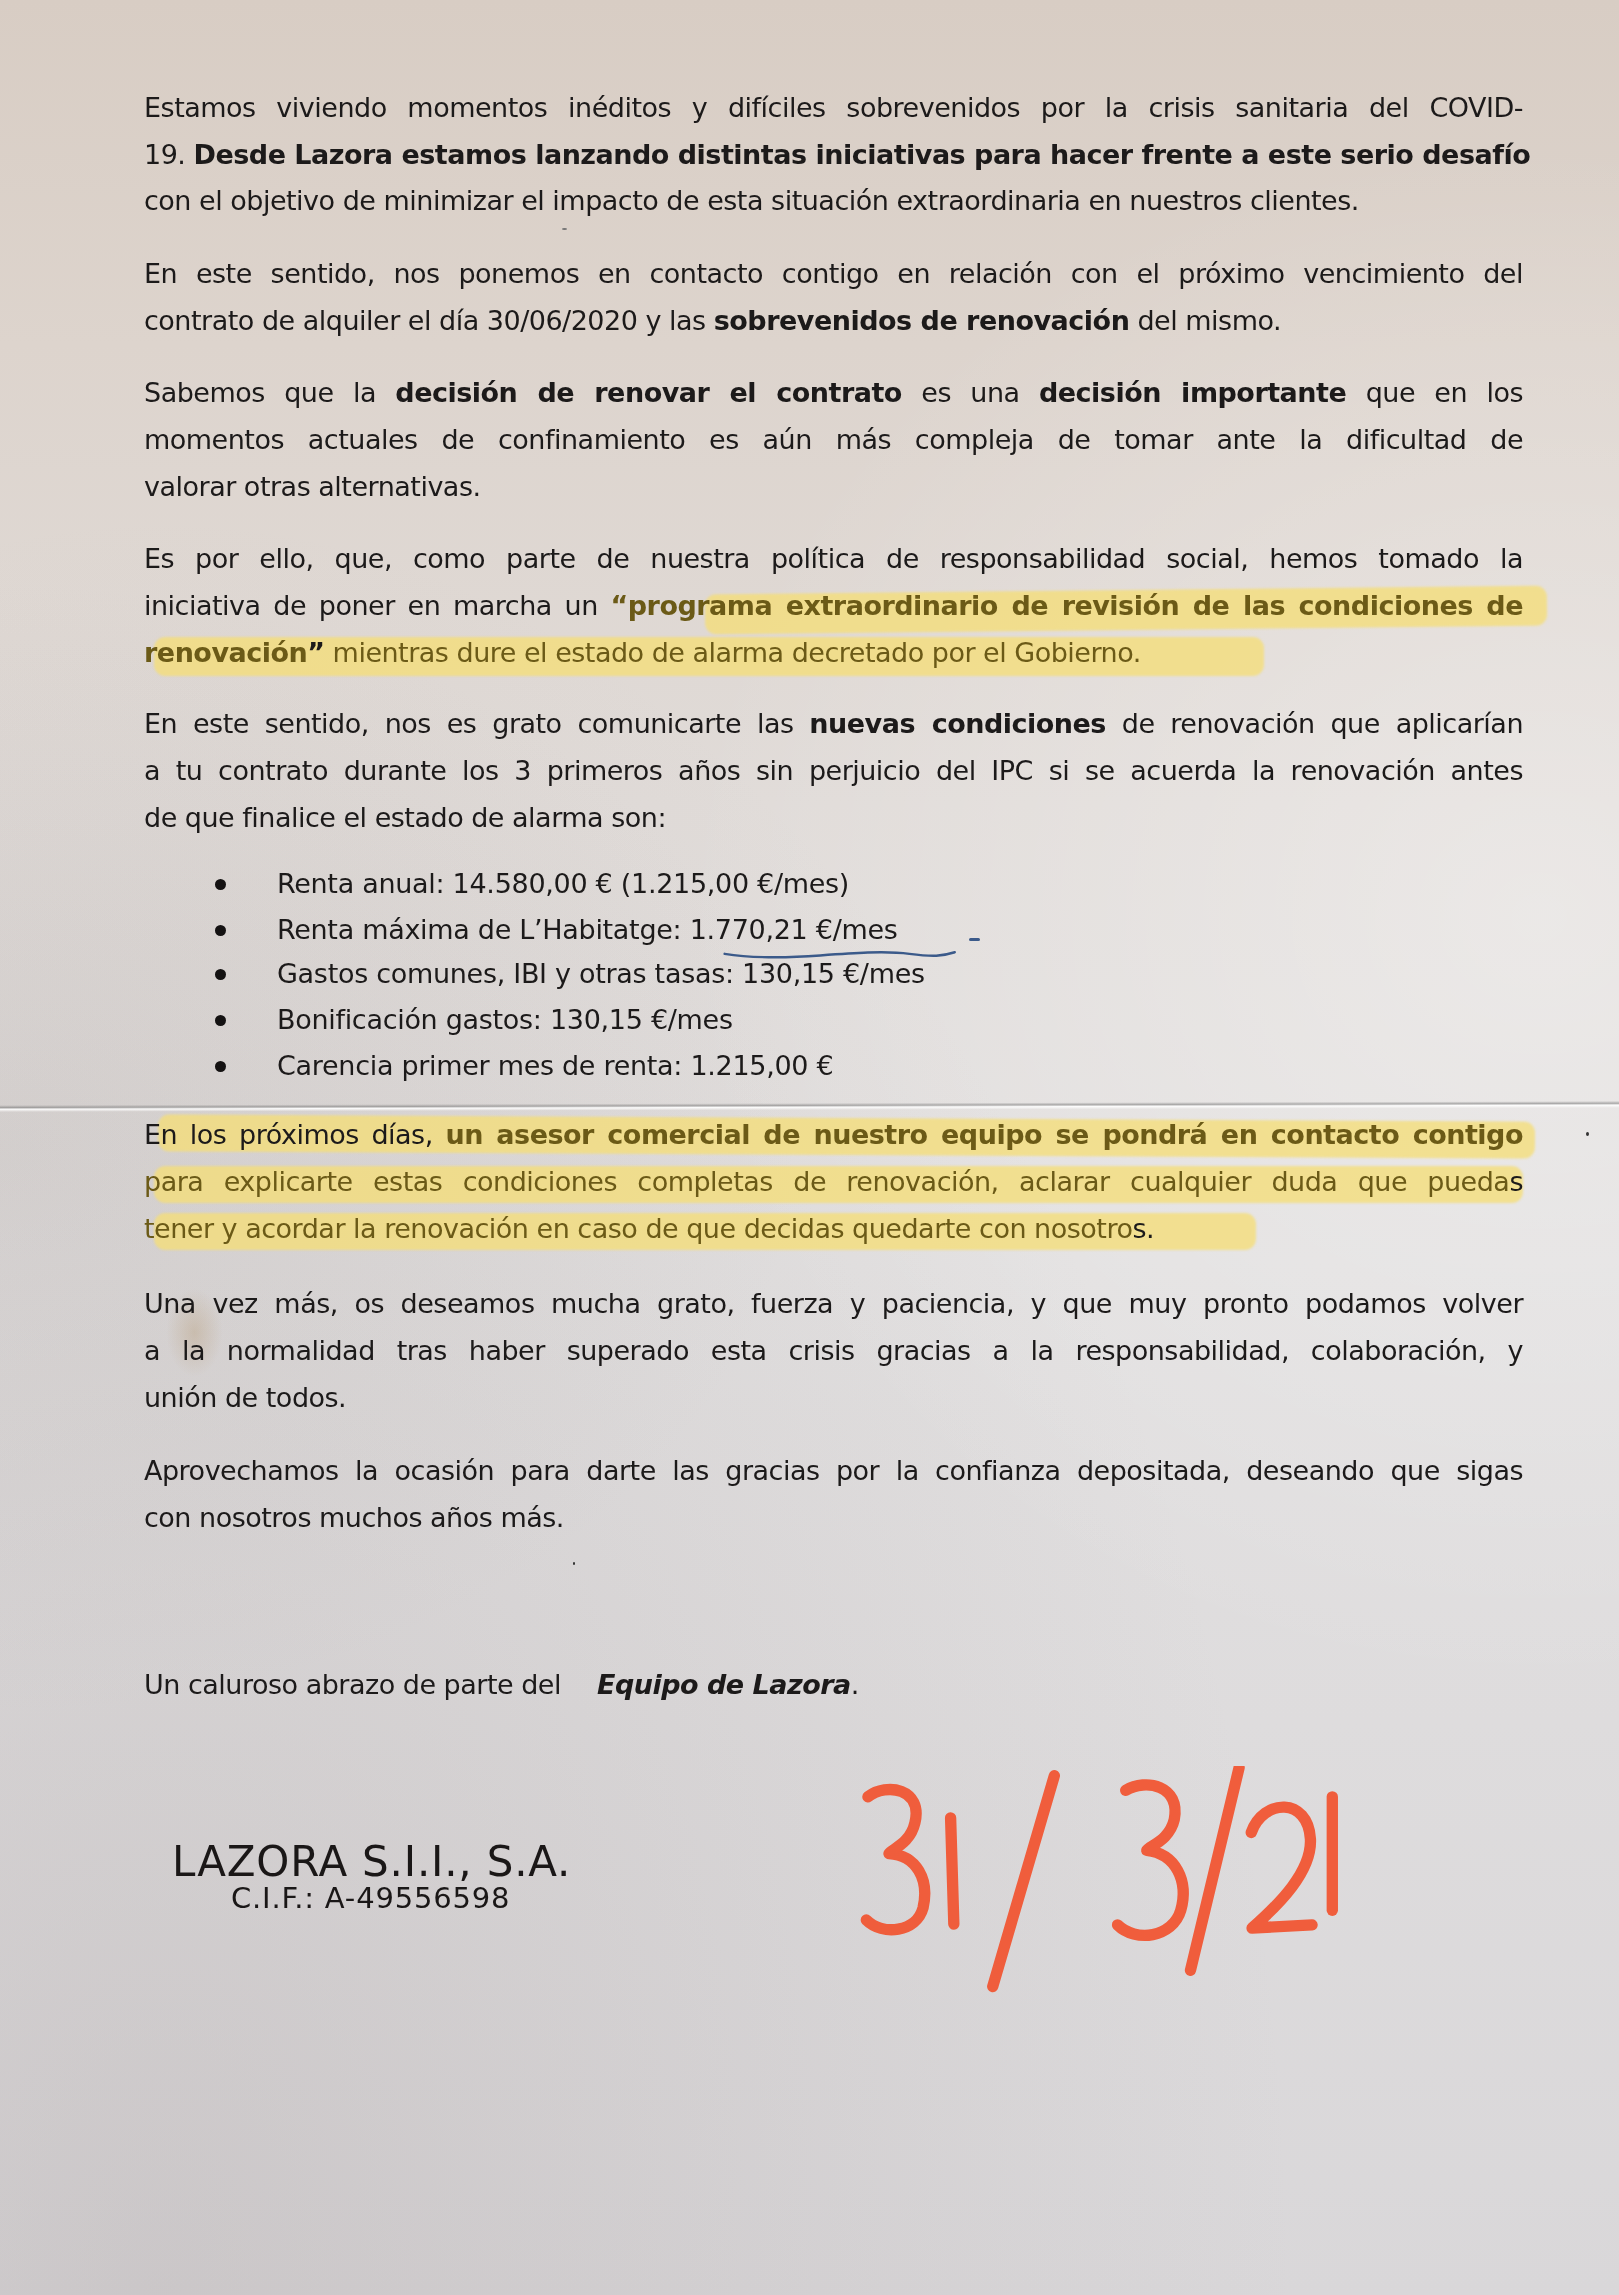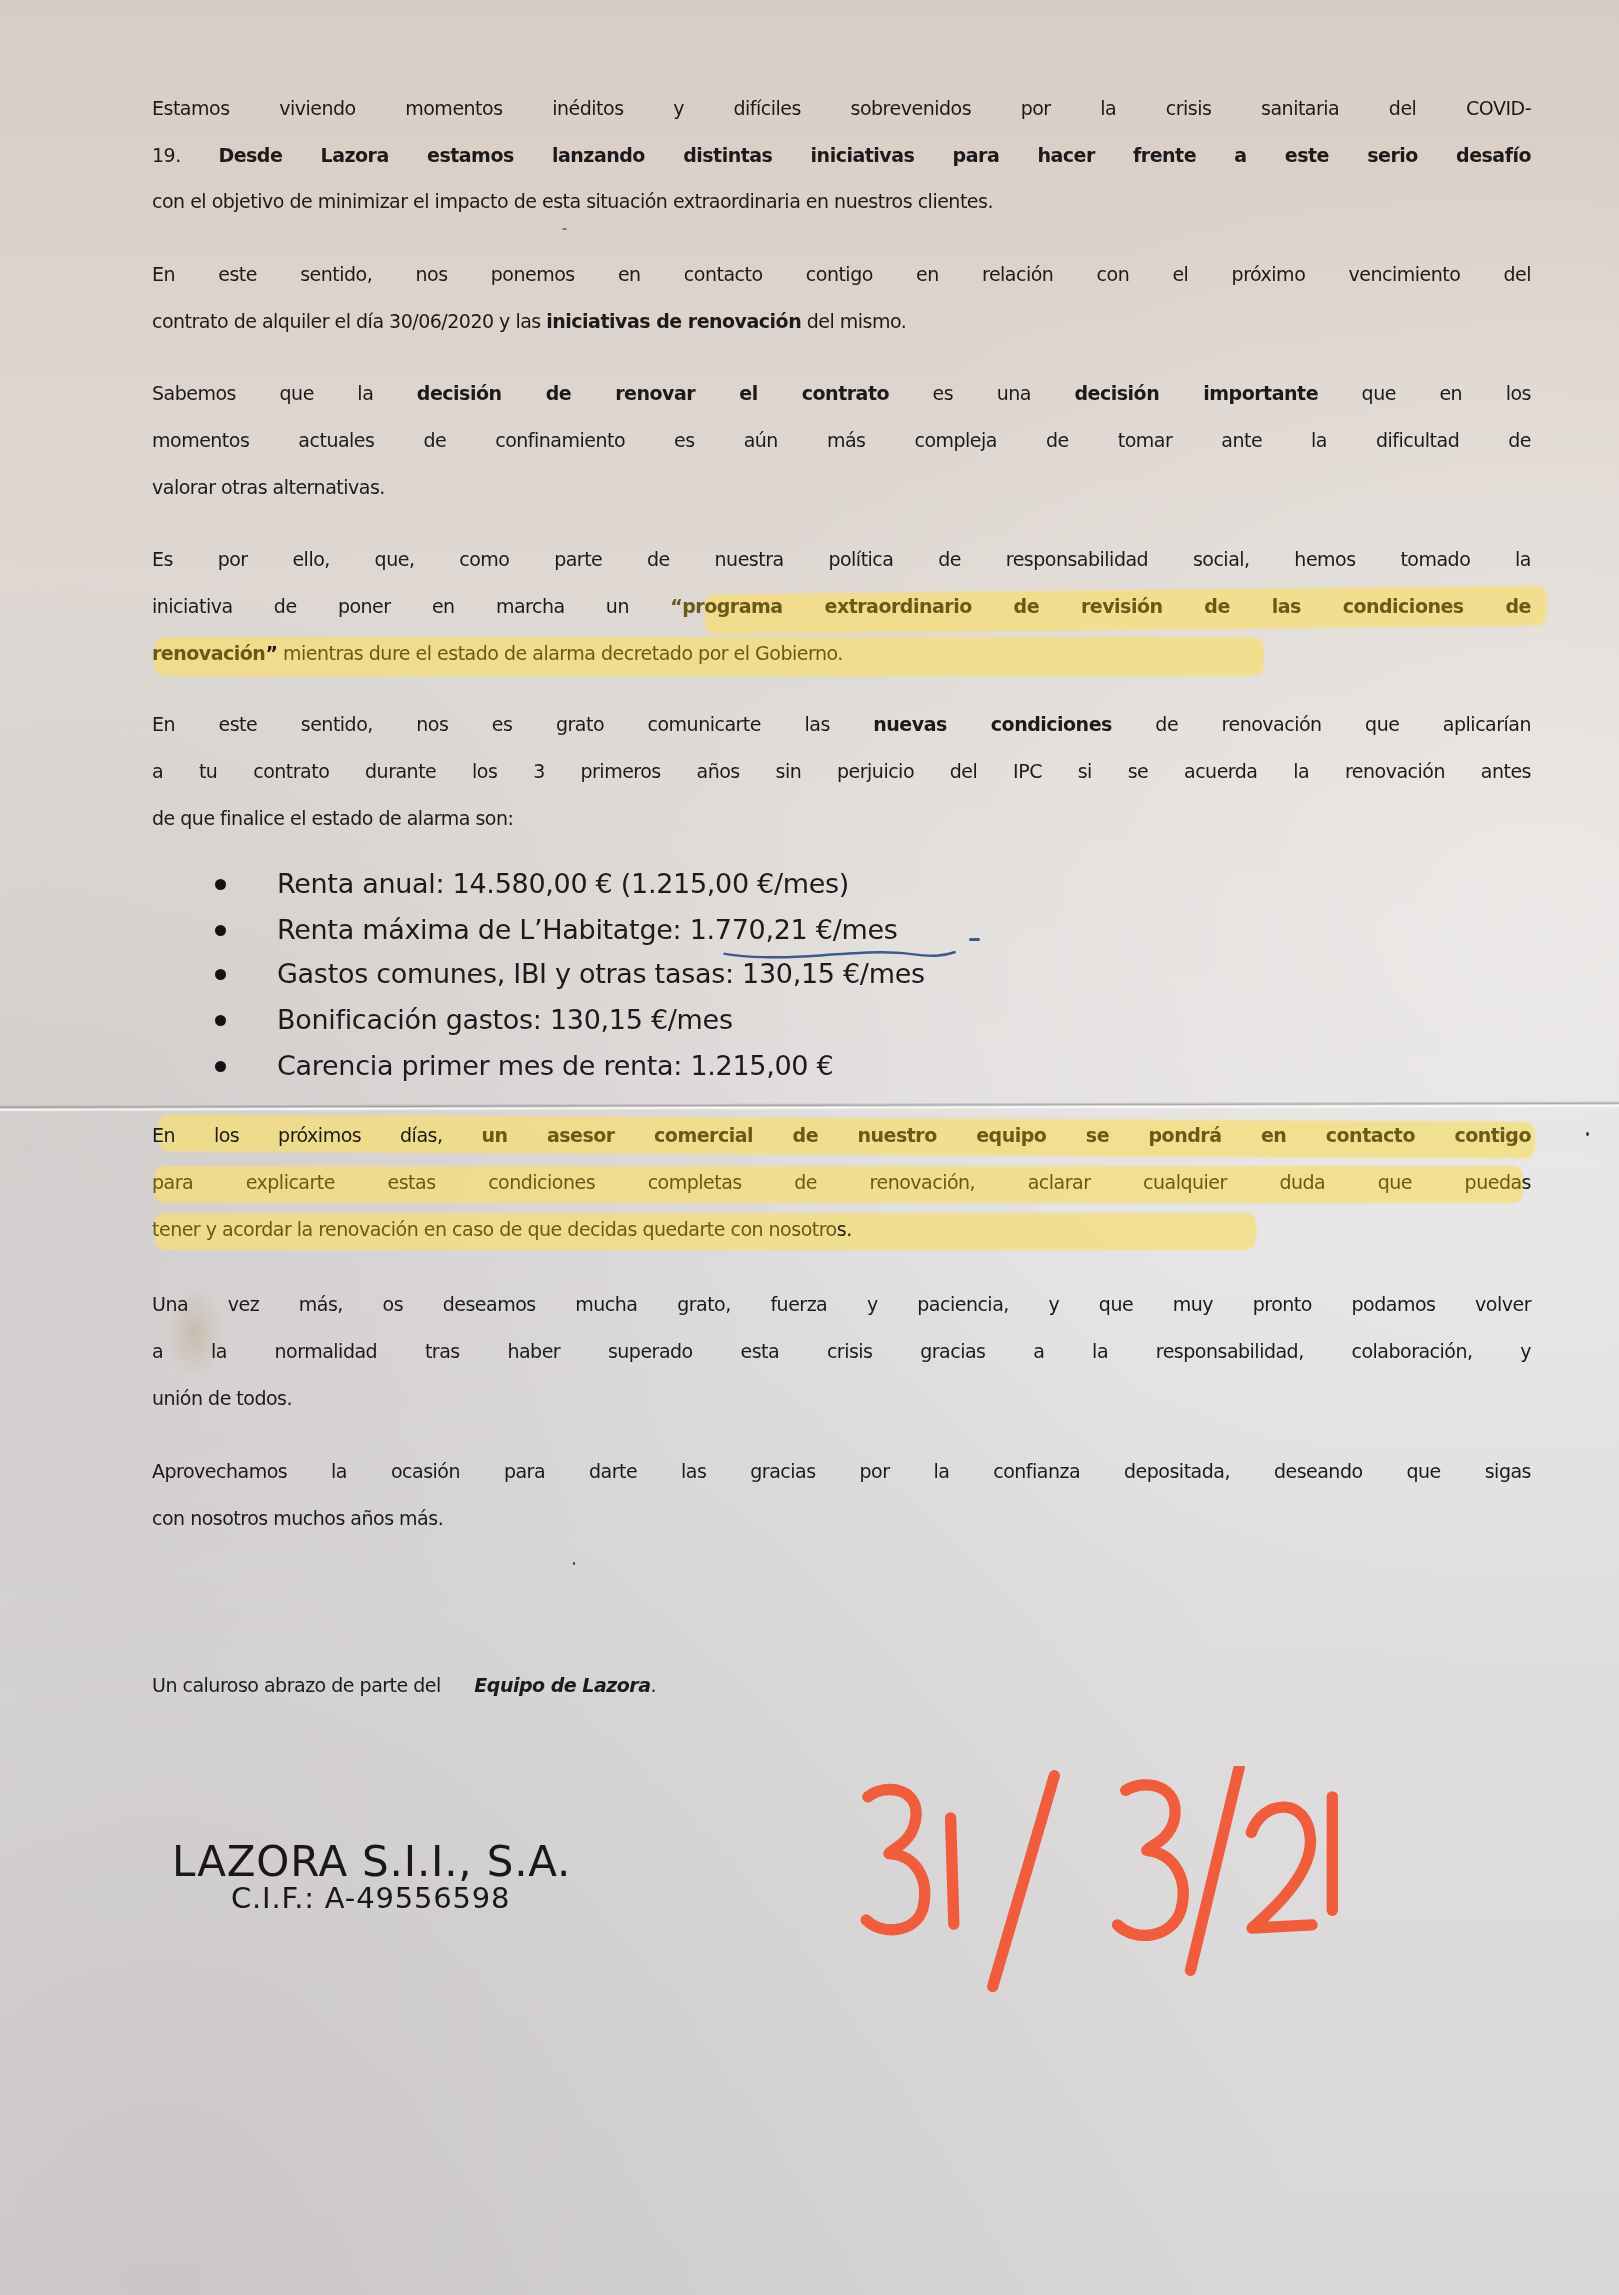--- a/index.html
+++ b/index.html
@@ -19,22 +19,22 @@
   .crease {
     position: absolute; left: 0; width: 1620px; top: 1103px; height: 6.5px;
     background: linear-gradient(180deg, rgba(150,150,150,0) 0%, rgba(120,120,120,0.55) 35%, rgba(255,255,255,0.9) 60%, rgba(150,150,150,0) 100%);
     transform: rotate(-0.15deg);
   }
   .stain {
     position: absolute; left: 166px; top: 1288px; width: 57px; height: 89px;
     border-radius: 50%; background: radial-gradient(ellipse, rgba(180,150,110,0.35), rgba(180,150,110,0) 70%);
   }
   .line {
-    position: absolute; left: 152px; width: 1379px;
-    font-size: 19px; line-height: 32px; height: 32px;
+    position: absolute; left: 144px; width: 1379px;
+    font-size: 27px; line-height: 32px; height: 32px;
     white-space: nowrap; letter-spacing: -0.5px;
     text-align: justify; text-align-last: justify;
   }
   .line.last { text-align-last: left; }
   .b { font-weight: bold; }
   .i { font-style: italic; margin-left: 28px; }
   .hl { color: #6b5a17; margin-top: 24px; }
   .hlbar {
     position: absolute; height: 36px; border-radius: 11.3px;
     background: rgba(245, 222, 120, 0.78);
@@ -63,21 +63,21 @@
 <div class="hlbar" style="left:154px;top:1166px;width:1369px;height:37px;"></div>
 <div class="hlbar" style="left:154px;top:1213px;width:1102px;height:37px;"></div>
 
 <div>
 
   <div class="line" style="top:92px"><span>Estamos viviendo momentos inéditos y difíciles sobrevenidos por la crisis sanitaria del COVID-</span></div>
   <div class="line" style="top:139px"><span>19. </span><span class="b">Desde Lazora estamos lanzando distintas iniciativas para hacer frente a este serio desafío</span></div>
   <div class="line last" style="top:185px"><span>con el objetivo de minimizar el impacto de esta situación extraordinaria en nuestros clientes.</span></div>
 
   <div class="line" style="top:258px"><span>En este sentido, nos ponemos en contacto contigo en relación con el próximo vencimiento del</span></div>
-  <div class="line last" style="top:305px"><span>contrato de alquiler el día 30/06/2020 y las </span><span class="b">iniciativas de renovación</span><span> del mismo.</span></div>
+  <div class="line last" style="top:305px"><span>contrato de alquiler el día 30/06/2020 y las </span><span class="b">sobrevenidos de renovación</span><span> del mismo.</span></div>
 
   <div class="line" style="top:377px"><span>Sabemos que la </span><span class="b">decisión de renovar el contrato</span><span> es una </span><span class="b">decisión importante</span><span> que en los</span></div>
   <div class="line" style="top:424px"><span>momentos actuales de confinamiento es aún más compleja de tomar ante la dificultad de</span></div>
   <div class="line last" style="top:471px"><span>valorar otras alternativas.</span></div>
 
   <div class="line" style="top:543px"><span>Es por ello, que, como parte de nuestra política de responsabilidad social, hemos tomado la</span></div>
   <div class="line" style="top:590px"><span>iniciativa de poner en marcha un </span><span class="b hl">“programa extraordinario de revisión de las condiciones de</span></div>
   <div class="line last" style="top:637px"><span class="b hl">renovación</span><span class="b">”</span><span class="hl"> mientras dure el estado de alarma decretado por el Gobierno.</span></div>
 
   <div class="line" style="top:708px"><span>En este sentido, nos es grato comunicarte las </span><span class="b">nuevas condiciones</span><span> de renovación que aplicarían</span></div>

